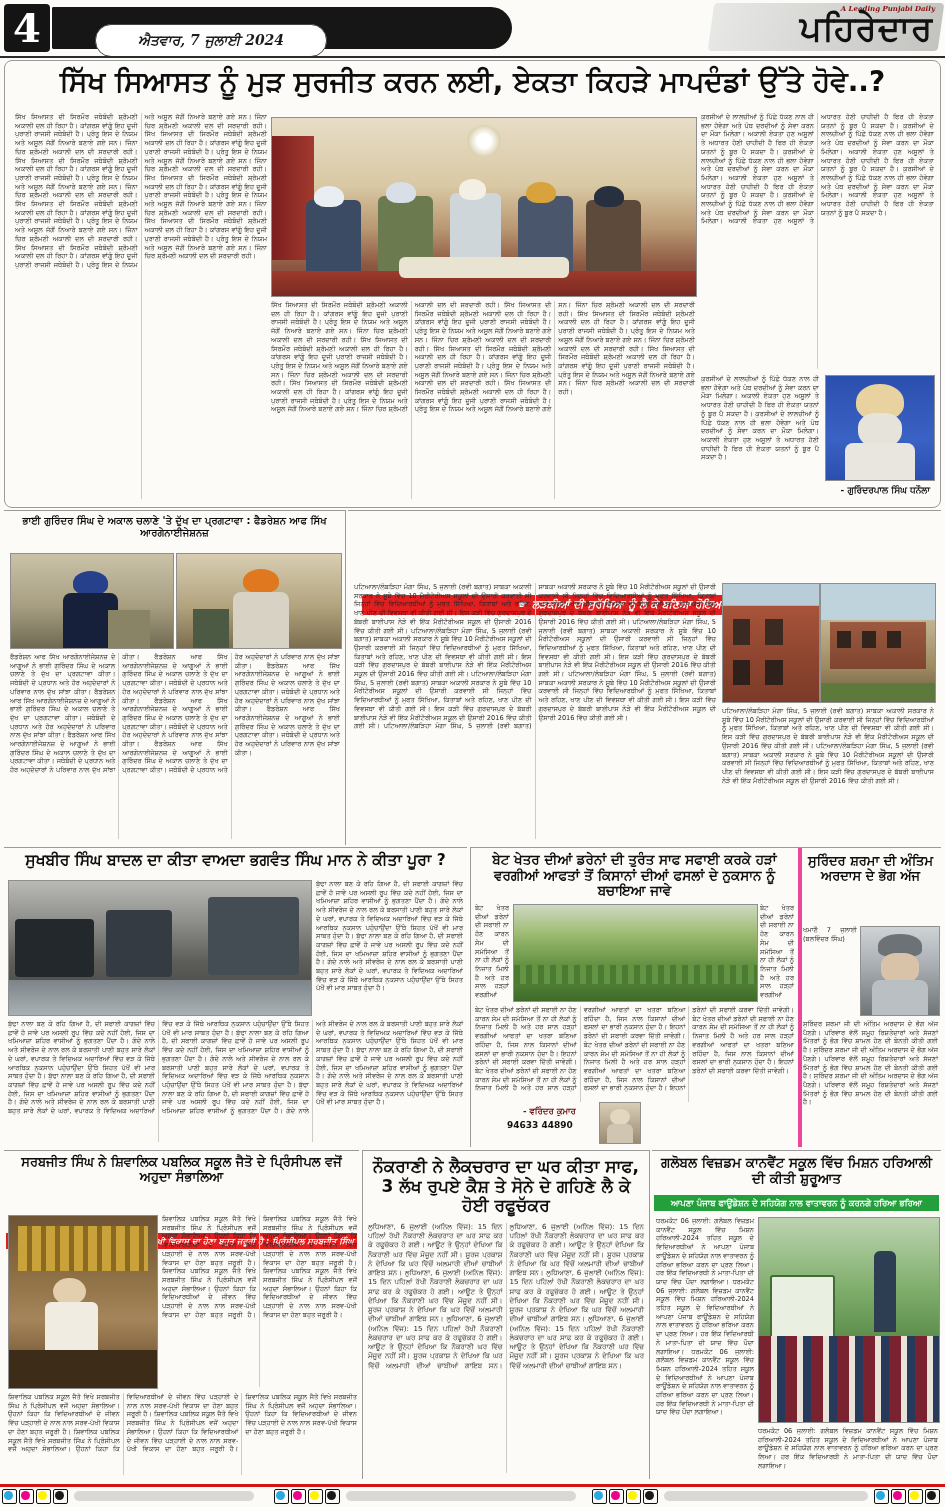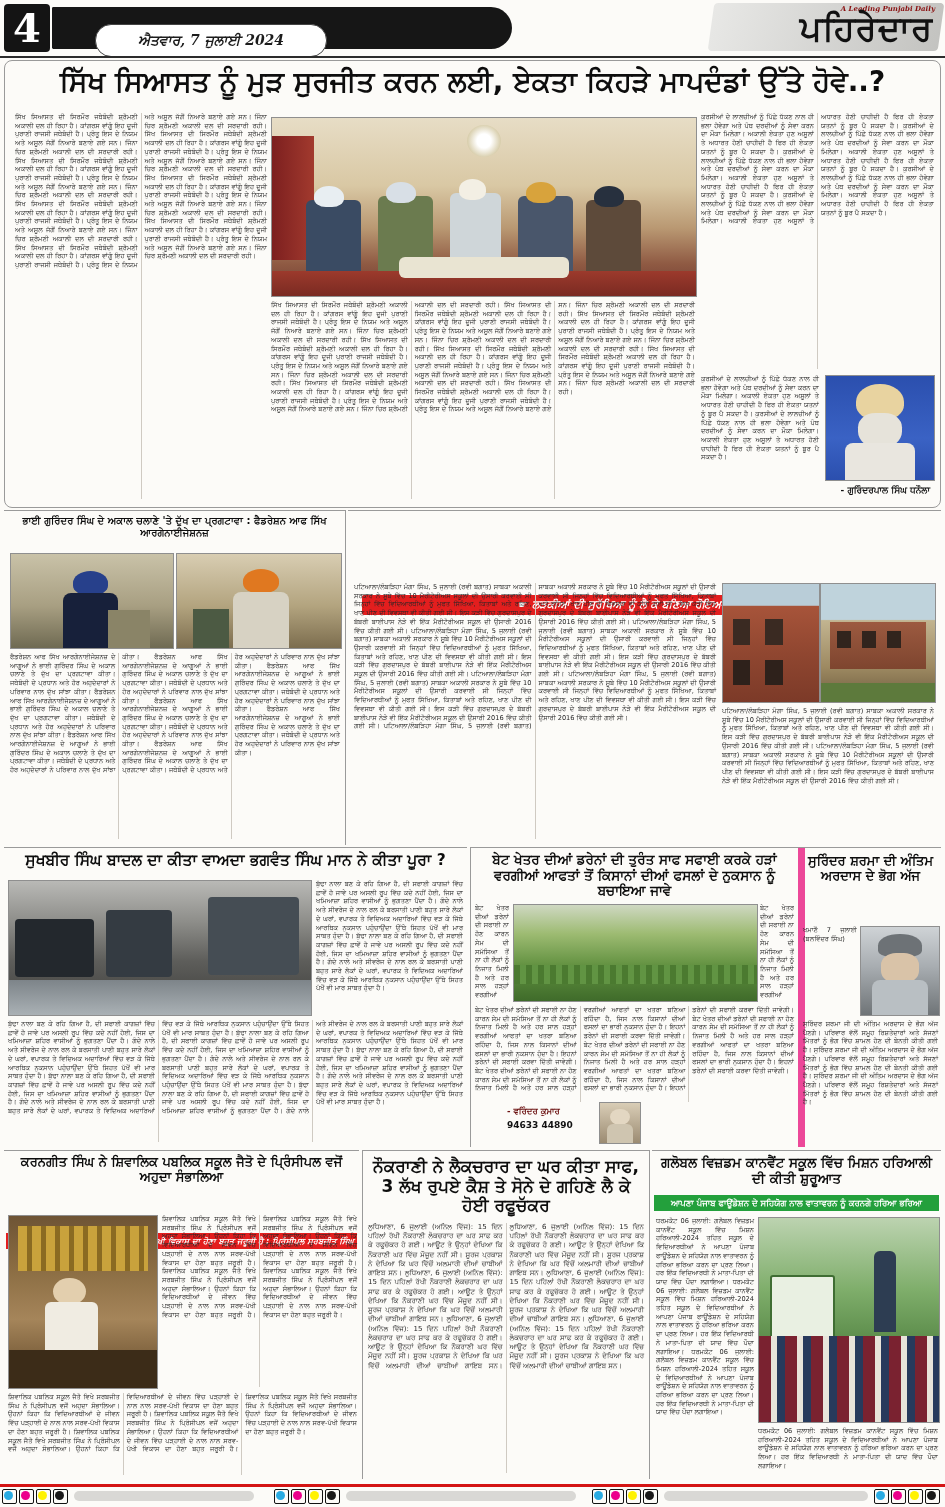--- a/index.html
+++ b/index.html
@@ -129,49 +129,49 @@
     <div class="ph" style="left:4px;top:32px;width:302px;height:134px;background:linear-gradient(180deg,#b9b9b6 0%,#8e8e8a 30%,#5d5d5a 60%,#3c3c3a 100%);">
       <div class="fig" style="left:2%;top:28%;width:26%;height:44%;background:#23282d;border-radius:4px;"></div>
       <div class="fig" style="left:32%;top:22%;width:22%;height:50%;background:#343b42;border-radius:4px;"></div>
       <div class="fig" style="left:66%;top:12%;width:30%;height:58%;background:#454d54;border-radius:4px;"></div>
       <div class="fig" style="left:0;bottom:0;width:100%;height:26%;background:linear-gradient(180deg,#7d8489,#aab1b5);"></div>
     </div>
     <div class="body" style="position:absolute;left:312px;top:32px;width:147px;height:134px;">ਬੁੱਢਾ ਨਾਲਾ ਬਣ ਕੇ ਰਹਿ ਗਿਆ ਹੈ, ਦੀ ਸਫਾਈ ਕਾਗਜ਼ਾਂ ਵਿੱਚ ਛਾਵੇਂ ਹੋ ਜਾਵੇ ਪਰ ਅਸਲੀ ਰੂਪ ਵਿੱਚ ਕਦੇ ਨਹੀਂ ਹੋਈ, ਜਿਸ ਦਾ ਖਮਿਆਜ਼ਾ ਸ਼ਹਿਰ ਵਾਸੀਆਂ ਨੂੰ ਭੁਗਤਣਾ ਪੈਂਦਾ ਹੈ। ਗੰਦੇ ਨਾਲੇ ਅਤੇ ਸੀਵਰੇਜ ਦੇ ਨਾਲ ਰਲ ਕੇ ਬਰਸਾਤੀ ਪਾਣੀ ਬਹੁਤ ਸਾਰੇ ਲੋਕਾਂ ਦੇ ਘਰਾਂ, ਵਪਾਰਕ ਤੇ ਵਿਦਿਅਕ ਅਦਾਰਿਆਂ ਵਿੱਚ ਵੜ ਕੇ ਜਿੱਥੇ ਆਰਥਿਕ ਨੁਕਸਾਨ ਪਹੁੰਚਾਉਂਦਾ ਉੱਥੇ ਸਿਹਤ ਪੱਖੋਂ ਵੀ ਮਾਰ ਸਾਬਤ ਹੁੰਦਾ ਹੈ। ਬੁੱਢਾ ਨਾਲਾ ਬਣ ਕੇ ਰਹਿ ਗਿਆ ਹੈ, ਦੀ ਸਫਾਈ ਕਾਗਜ਼ਾਂ ਵਿੱਚ ਛਾਵੇਂ ਹੋ ਜਾਵੇ ਪਰ ਅਸਲੀ ਰੂਪ ਵਿੱਚ ਕਦੇ ਨਹੀਂ ਹੋਈ, ਜਿਸ ਦਾ ਖਮਿਆਜ਼ਾ ਸ਼ਹਿਰ ਵਾਸੀਆਂ ਨੂੰ ਭੁਗਤਣਾ ਪੈਂਦਾ ਹੈ। ਗੰਦੇ ਨਾਲੇ ਅਤੇ ਸੀਵਰੇਜ ਦੇ ਨਾਲ ਰਲ ਕੇ ਬਰਸਾਤੀ ਪਾਣੀ ਬਹੁਤ ਸਾਰੇ ਲੋਕਾਂ ਦੇ ਘਰਾਂ, ਵਪਾਰਕ ਤੇ ਵਿਦਿਅਕ ਅਦਾਰਿਆਂ ਵਿੱਚ ਵੜ ਕੇ ਜਿੱਥੇ ਆਰਥਿਕ ਨੁਕਸਾਨ ਪਹੁੰਚਾਉਂਦਾ ਉੱਥੇ ਸਿਹਤ ਪੱਖੋਂ ਵੀ ਮਾਰ ਸਾਬਤ ਹੁੰਦਾ ਹੈ।</div>
     <div class="body cols3" style="position:absolute;left:4px;top:172px;width:455px;height:122px;">ਬੁੱਢਾ ਨਾਲਾ ਬਣ ਕੇ ਰਹਿ ਗਿਆ ਹੈ, ਦੀ ਸਫਾਈ ਕਾਗਜ਼ਾਂ ਵਿੱਚ ਛਾਵੇਂ ਹੋ ਜਾਵੇ ਪਰ ਅਸਲੀ ਰੂਪ ਵਿੱਚ ਕਦੇ ਨਹੀਂ ਹੋਈ, ਜਿਸ ਦਾ ਖਮਿਆਜ਼ਾ ਸ਼ਹਿਰ ਵਾਸੀਆਂ ਨੂੰ ਭੁਗਤਣਾ ਪੈਂਦਾ ਹੈ। ਗੰਦੇ ਨਾਲੇ ਅਤੇ ਸੀਵਰੇਜ ਦੇ ਨਾਲ ਰਲ ਕੇ ਬਰਸਾਤੀ ਪਾਣੀ ਬਹੁਤ ਸਾਰੇ ਲੋਕਾਂ ਦੇ ਘਰਾਂ, ਵਪਾਰਕ ਤੇ ਵਿਦਿਅਕ ਅਦਾਰਿਆਂ ਵਿੱਚ ਵੜ ਕੇ ਜਿੱਥੇ ਆਰਥਿਕ ਨੁਕਸਾਨ ਪਹੁੰਚਾਉਂਦਾ ਉੱਥੇ ਸਿਹਤ ਪੱਖੋਂ ਵੀ ਮਾਰ ਸਾਬਤ ਹੁੰਦਾ ਹੈ। ਬੁੱਢਾ ਨਾਲਾ ਬਣ ਕੇ ਰਹਿ ਗਿਆ ਹੈ, ਦੀ ਸਫਾਈ ਕਾਗਜ਼ਾਂ ਵਿੱਚ ਛਾਵੇਂ ਹੋ ਜਾਵੇ ਪਰ ਅਸਲੀ ਰੂਪ ਵਿੱਚ ਕਦੇ ਨਹੀਂ ਹੋਈ, ਜਿਸ ਦਾ ਖਮਿਆਜ਼ਾ ਸ਼ਹਿਰ ਵਾਸੀਆਂ ਨੂੰ ਭੁਗਤਣਾ ਪੈਂਦਾ ਹੈ। ਗੰਦੇ ਨਾਲੇ ਅਤੇ ਸੀਵਰੇਜ ਦੇ ਨਾਲ ਰਲ ਕੇ ਬਰਸਾਤੀ ਪਾਣੀ ਬਹੁਤ ਸਾਰੇ ਲੋਕਾਂ ਦੇ ਘਰਾਂ, ਵਪਾਰਕ ਤੇ ਵਿਦਿਅਕ ਅਦਾਰਿਆਂ ਵਿੱਚ ਵੜ ਕੇ ਜਿੱਥੇ ਆਰਥਿਕ ਨੁਕਸਾਨ ਪਹੁੰਚਾਉਂਦਾ ਉੱਥੇ ਸਿਹਤ ਪੱਖੋਂ ਵੀ ਮਾਰ ਸਾਬਤ ਹੁੰਦਾ ਹੈ। ਬੁੱਢਾ ਨਾਲਾ ਬਣ ਕੇ ਰਹਿ ਗਿਆ ਹੈ, ਦੀ ਸਫਾਈ ਕਾਗਜ਼ਾਂ ਵਿੱਚ ਛਾਵੇਂ ਹੋ ਜਾਵੇ ਪਰ ਅਸਲੀ ਰੂਪ ਵਿੱਚ ਕਦੇ ਨਹੀਂ ਹੋਈ, ਜਿਸ ਦਾ ਖਮਿਆਜ਼ਾ ਸ਼ਹਿਰ ਵਾਸੀਆਂ ਨੂੰ ਭੁਗਤਣਾ ਪੈਂਦਾ ਹੈ। ਗੰਦੇ ਨਾਲੇ ਅਤੇ ਸੀਵਰੇਜ ਦੇ ਨਾਲ ਰਲ ਕੇ ਬਰਸਾਤੀ ਪਾਣੀ ਬਹੁਤ ਸਾਰੇ ਲੋਕਾਂ ਦੇ ਘਰਾਂ, ਵਪਾਰਕ ਤੇ ਵਿਦਿਅਕ ਅਦਾਰਿਆਂ ਵਿੱਚ ਵੜ ਕੇ ਜਿੱਥੇ ਆਰਥਿਕ ਨੁਕਸਾਨ ਪਹੁੰਚਾਉਂਦਾ ਉੱਥੇ ਸਿਹਤ ਪੱਖੋਂ ਵੀ ਮਾਰ ਸਾਬਤ ਹੁੰਦਾ ਹੈ। ਬੁੱਢਾ ਨਾਲਾ ਬਣ ਕੇ ਰਹਿ ਗਿਆ ਹੈ, ਦੀ ਸਫਾਈ ਕਾਗਜ਼ਾਂ ਵਿੱਚ ਛਾਵੇਂ ਹੋ ਜਾਵੇ ਪਰ ਅਸਲੀ ਰੂਪ ਵਿੱਚ ਕਦੇ ਨਹੀਂ ਹੋਈ, ਜਿਸ ਦਾ ਖਮਿਆਜ਼ਾ ਸ਼ਹਿਰ ਵਾਸੀਆਂ ਨੂੰ ਭੁਗਤਣਾ ਪੈਂਦਾ ਹੈ। ਗੰਦੇ ਨਾਲੇ ਅਤੇ ਸੀਵਰੇਜ ਦੇ ਨਾਲ ਰਲ ਕੇ ਬਰਸਾਤੀ ਪਾਣੀ ਬਹੁਤ ਸਾਰੇ ਲੋਕਾਂ ਦੇ ਘਰਾਂ, ਵਪਾਰਕ ਤੇ ਵਿਦਿਅਕ ਅਦਾਰਿਆਂ ਵਿੱਚ ਵੜ ਕੇ ਜਿੱਥੇ ਆਰਥਿਕ ਨੁਕਸਾਨ ਪਹੁੰਚਾਉਂਦਾ ਉੱਥੇ ਸਿਹਤ ਪੱਖੋਂ ਵੀ ਮਾਰ ਸਾਬਤ ਹੁੰਦਾ ਹੈ। ਬੁੱਢਾ ਨਾਲਾ ਬਣ ਕੇ ਰਹਿ ਗਿਆ ਹੈ, ਦੀ ਸਫਾਈ ਕਾਗਜ਼ਾਂ ਵਿੱਚ ਛਾਵੇਂ ਹੋ ਜਾਵੇ ਪਰ ਅਸਲੀ ਰੂਪ ਵਿੱਚ ਕਦੇ ਨਹੀਂ ਹੋਈ, ਜਿਸ ਦਾ ਖਮਿਆਜ਼ਾ ਸ਼ਹਿਰ ਵਾਸੀਆਂ ਨੂੰ ਭੁਗਤਣਾ ਪੈਂਦਾ ਹੈ। ਗੰਦੇ ਨਾਲੇ ਅਤੇ ਸੀਵਰੇਜ ਦੇ ਨਾਲ ਰਲ ਕੇ ਬਰਸਾਤੀ ਪਾਣੀ ਬਹੁਤ ਸਾਰੇ ਲੋਕਾਂ ਦੇ ਘਰਾਂ, ਵਪਾਰਕ ਤੇ ਵਿਦਿਅਕ ਅਦਾਰਿਆਂ ਵਿੱਚ ਵੜ ਕੇ ਜਿੱਥੇ ਆਰਥਿਕ ਨੁਕਸਾਨ ਪਹੁੰਚਾਉਂਦਾ ਉੱਥੇ ਸਿਹਤ ਪੱਖੋਂ ਵੀ ਮਾਰ ਸਾਬਤ ਹੁੰਦਾ ਹੈ।</div>
   </div>
 
-  <div class="abs" style="left:470px;top:847px;width:327px;height:299px;border-top:1px solid #9a9a9a;border-left:1px solid #9a9a9a;border-right:7px solid #ec4899;">
+  <div class="abs" style="left:470px;top:847px;width:327px;height:299px;border-top:1px solid #9a9a9a;border-left:1px solid #9a9a9a;border-right:4px solid #ec4899;">
     <div class="hl" style="position:absolute;left:3px;top:4px;width:321px;font-size:13.5px;">ਬੇਟ ਖੇਤਰ ਦੀਆਂ ਡਰੇਨਾਂ ਦੀ ਤੁਰੰਤ ਸਾਫ ਸਫਾਈ ਕਰਕੇ ਹੜਾਂ ਵਰਗੀਆਂ ਆਫਤਾਂ ਤੋਂ ਕਿਸਾਨਾਂ ਦੀਆਂ ਫਸਲਾਂ ਦੇ ਨੁਕਸਾਨ ਨੂੰ ਬਚਾਇਆ ਜਾਵੇ</div>
     <div class="ph" style="left:42px;top:56px;width:243px;height:96px;background:linear-gradient(180deg,#cfd8c2 0%,#9dbb72 30%,#5f8f3e 65%,#3f6b2a 100%);">
       <div class="fig" style="left:0;top:62%;width:100%;height:20%;background:repeating-linear-gradient(90deg,#4b7a30 0 6px,#619443 6px 12px);"></div>
     </div>
     <div class="body" style="position:absolute;left:4px;top:56px;width:34px;height:96px;overflow:hidden;">ਬੇਟ ਖੇਤਰ ਦੀਆਂ ਡਰੇਨਾਂ ਦੀ ਸਫਾਈ ਨਾ ਹੋਣ ਕਾਰਨ ਸੇਮ ਦੀ ਸਮੱਸਿਆ ਤੋਂ ਨਾ ਹੀ ਲੋਕਾਂ ਨੂੰ ਨਿਜਾਤ ਮਿਲੀ ਹੈ ਅਤੇ ਹਰ ਸਾਲ ਹੜ੍ਹਾਂ ਵਰਗੀਆਂ ਆਫਤਾਂ ਦਾ ਖਤਰਾ ਬਣਿਆ ਰਹਿੰਦਾ ਹੈ, ਜਿਸ ਨਾਲ ਕਿਸਾਨਾਂ ਦੀਆਂ ਫਸਲਾਂ ਦਾ ਭਾਰੀ ਨੁਕਸਾਨ ਹੁੰਦਾ ਹੈ। ਇਹਨਾਂ ਡਰੇਨਾਂ ਦੀ ਸਫਾਈ ਕਰਵਾ ਦਿੱਤੀ ਜਾਵੇਗੀ।</div>
     <div class="body" style="position:absolute;left:289px;top:56px;width:34px;height:96px;overflow:hidden;">ਬੇਟ ਖੇਤਰ ਦੀਆਂ ਡਰੇਨਾਂ ਦੀ ਸਫਾਈ ਨਾ ਹੋਣ ਕਾਰਨ ਸੇਮ ਦੀ ਸਮੱਸਿਆ ਤੋਂ ਨਾ ਹੀ ਲੋਕਾਂ ਨੂੰ ਨਿਜਾਤ ਮਿਲੀ ਹੈ ਅਤੇ ਹਰ ਸਾਲ ਹੜ੍ਹਾਂ ਵਰਗੀਆਂ ਆਫਤਾਂ ਦਾ ਖਤਰਾ ਬਣਿਆ ਰਹਿੰਦਾ ਹੈ, ਜਿਸ ਨਾਲ ਕਿਸਾਨਾਂ ਦੀਆਂ ਫਸਲਾਂ ਦਾ ਭਾਰੀ ਨੁਕਸਾਨ ਹੁੰਦਾ ਹੈ। ਇਹਨਾਂ ਡਰੇਨਾਂ ਦੀ ਸਫਾਈ ਕਰਵਾ ਦਿੱਤੀ ਜਾਵੇਗੀ।</div>
     <div class="body cols3" style="position:absolute;left:4px;top:158px;width:319px;height:96px;">ਬੇਟ ਖੇਤਰ ਦੀਆਂ ਡਰੇਨਾਂ ਦੀ ਸਫਾਈ ਨਾ ਹੋਣ ਕਾਰਨ ਸੇਮ ਦੀ ਸਮੱਸਿਆ ਤੋਂ ਨਾ ਹੀ ਲੋਕਾਂ ਨੂੰ ਨਿਜਾਤ ਮਿਲੀ ਹੈ ਅਤੇ ਹਰ ਸਾਲ ਹੜ੍ਹਾਂ ਵਰਗੀਆਂ ਆਫਤਾਂ ਦਾ ਖਤਰਾ ਬਣਿਆ ਰਹਿੰਦਾ ਹੈ, ਜਿਸ ਨਾਲ ਕਿਸਾਨਾਂ ਦੀਆਂ ਫਸਲਾਂ ਦਾ ਭਾਰੀ ਨੁਕਸਾਨ ਹੁੰਦਾ ਹੈ। ਇਹਨਾਂ ਡਰੇਨਾਂ ਦੀ ਸਫਾਈ ਕਰਵਾ ਦਿੱਤੀ ਜਾਵੇਗੀ। ਬੇਟ ਖੇਤਰ ਦੀਆਂ ਡਰੇਨਾਂ ਦੀ ਸਫਾਈ ਨਾ ਹੋਣ ਕਾਰਨ ਸੇਮ ਦੀ ਸਮੱਸਿਆ ਤੋਂ ਨਾ ਹੀ ਲੋਕਾਂ ਨੂੰ ਨਿਜਾਤ ਮਿਲੀ ਹੈ ਅਤੇ ਹਰ ਸਾਲ ਹੜ੍ਹਾਂ ਵਰਗੀਆਂ ਆਫਤਾਂ ਦਾ ਖਤਰਾ ਬਣਿਆ ਰਹਿੰਦਾ ਹੈ, ਜਿਸ ਨਾਲ ਕਿਸਾਨਾਂ ਦੀਆਂ ਫਸਲਾਂ ਦਾ ਭਾਰੀ ਨੁਕਸਾਨ ਹੁੰਦਾ ਹੈ। ਇਹਨਾਂ ਡਰੇਨਾਂ ਦੀ ਸਫਾਈ ਕਰਵਾ ਦਿੱਤੀ ਜਾਵੇਗੀ। ਬੇਟ ਖੇਤਰ ਦੀਆਂ ਡਰੇਨਾਂ ਦੀ ਸਫਾਈ ਨਾ ਹੋਣ ਕਾਰਨ ਸੇਮ ਦੀ ਸਮੱਸਿਆ ਤੋਂ ਨਾ ਹੀ ਲੋਕਾਂ ਨੂੰ ਨਿਜਾਤ ਮਿਲੀ ਹੈ ਅਤੇ ਹਰ ਸਾਲ ਹੜ੍ਹਾਂ ਵਰਗੀਆਂ ਆਫਤਾਂ ਦਾ ਖਤਰਾ ਬਣਿਆ ਰਹਿੰਦਾ ਹੈ, ਜਿਸ ਨਾਲ ਕਿਸਾਨਾਂ ਦੀਆਂ ਫਸਲਾਂ ਦਾ ਭਾਰੀ ਨੁਕਸਾਨ ਹੁੰਦਾ ਹੈ। ਇਹਨਾਂ ਡਰੇਨਾਂ ਦੀ ਸਫਾਈ ਕਰਵਾ ਦਿੱਤੀ ਜਾਵੇਗੀ। ਬੇਟ ਖੇਤਰ ਦੀਆਂ ਡਰੇਨਾਂ ਦੀ ਸਫਾਈ ਨਾ ਹੋਣ ਕਾਰਨ ਸੇਮ ਦੀ ਸਮੱਸਿਆ ਤੋਂ ਨਾ ਹੀ ਲੋਕਾਂ ਨੂੰ ਨਿਜਾਤ ਮਿਲੀ ਹੈ ਅਤੇ ਹਰ ਸਾਲ ਹੜ੍ਹਾਂ ਵਰਗੀਆਂ ਆਫਤਾਂ ਦਾ ਖਤਰਾ ਬਣਿਆ ਰਹਿੰਦਾ ਹੈ, ਜਿਸ ਨਾਲ ਕਿਸਾਨਾਂ ਦੀਆਂ ਫਸਲਾਂ ਦਾ ਭਾਰੀ ਨੁਕਸਾਨ ਹੁੰਦਾ ਹੈ। ਇਹਨਾਂ ਡਰੇਨਾਂ ਦੀ ਸਫਾਈ ਕਰਵਾ ਦਿੱਤੀ ਜਾਵੇਗੀ।</div>
-    <div class="byline" style="position:absolute;left:36px;top:258px;font-size:8.5px;color:#6b1111;">- ਵਰਿੰਦਰ ਕੁਮਾਰ</div>
+    <div class="byline" style="position:absolute;left:52px;top:258px;font-size:8.5px;color:#6b1111;">- ਵਰਿੰਦਰ ਕੁਮਾਰ</div>
     <div class="byline" style="position:absolute;left:36px;top:272px;font-size:9px;">94633 44890</div>
     <div class="ph" style="left:128px;top:254px;width:40px;height:40px;background:linear-gradient(180deg,#d9cdb6,#9b8b72);">
       <div class="fig" style="left:26%;top:14%;width:48%;height:40%;background:#e3d7c2;border-radius:50%;"></div>
       <div class="fig" style="left:18%;top:52%;width:64%;height:48%;background:#cfc5b0;border-radius:6px 6px 0 0;"></div>
     </div>
   </div>
 
   <div class="abs" style="left:800px;top:847px;width:141px;height:299px;border-top:1px solid #9a9a9a;">
     <div class="hl" style="position:absolute;left:2px;top:6px;width:137px;font-size:13px;">ਸੁਰਿੰਦਰ ਸ਼ਰਮਾ ਦੀ ਅੰਤਿਮ ਅਰਦਾਸ ਦੇ ਭੋਗ ਅੱਜ</div>
     <div class="body" style="position:absolute;left:3px;top:78px;width:54px;height:88px;">ਖਮਾਣੋਂ 7 ਜੁਲਾਈ (ਬਲਵਿੰਦਰ ਸਿੰਘ)</div>
     <div class="ph" style="left:60px;top:78px;width:78px;height:88px;background:linear-gradient(180deg,#cfd3d6 0%,#a8adb1 45%,#6f7477 100%);">
       <div class="fig" style="left:22%;top:8%;width:56%;height:26%;background:#6d7276;border-radius:50% 50% 30% 30%;"></div>
       <div class="fig" style="left:26%;top:30%;width:48%;height:34%;background:#d9c3a8;border-radius:40%;"></div>
       <div class="fig" style="left:14%;top:60%;width:72%;height:40%;background:#b9bfc3;border-radius:8px 8px 0 0;"></div>
     </div>
     <div class="body" style="position:absolute;left:3px;top:172px;width:135px;height:122px;">ਸੁਰਿੰਦਰ ਸ਼ਰਮਾ ਜੀ ਦੀ ਅੰਤਿਮ ਅਰਦਾਸ ਦੇ ਭੋਗ ਅੱਜ ਪੈਣਗੇ। ਪਰਿਵਾਰ ਵੱਲੋਂ ਸਮੂਹ ਰਿਸ਼ਤੇਦਾਰਾਂ ਅਤੇ ਸੱਜਣਾਂ ਮਿੱਤਰਾਂ ਨੂੰ ਭੋਗ ਵਿੱਚ ਸ਼ਾਮਲ ਹੋਣ ਦੀ ਬੇਨਤੀ ਕੀਤੀ ਗਈ ਹੈ। ਸੁਰਿੰਦਰ ਸ਼ਰਮਾ ਜੀ ਦੀ ਅੰਤਿਮ ਅਰਦਾਸ ਦੇ ਭੋਗ ਅੱਜ ਪੈਣਗੇ। ਪਰਿਵਾਰ ਵੱਲੋਂ ਸਮੂਹ ਰਿਸ਼ਤੇਦਾਰਾਂ ਅਤੇ ਸੱਜਣਾਂ ਮਿੱਤਰਾਂ ਨੂੰ ਭੋਗ ਵਿੱਚ ਸ਼ਾਮਲ ਹੋਣ ਦੀ ਬੇਨਤੀ ਕੀਤੀ ਗਈ ਹੈ। ਸੁਰਿੰਦਰ ਸ਼ਰਮਾ ਜੀ ਦੀ ਅੰਤਿਮ ਅਰਦਾਸ ਦੇ ਭੋਗ ਅੱਜ ਪੈਣਗੇ। ਪਰਿਵਾਰ ਵੱਲੋਂ ਸਮੂਹ ਰਿਸ਼ਤੇਦਾਰਾਂ ਅਤੇ ਸੱਜਣਾਂ ਮਿੱਤਰਾਂ ਨੂੰ ਭੋਗ ਵਿੱਚ ਸ਼ਾਮਲ ਹੋਣ ਦੀ ਬੇਨਤੀ ਕੀਤੀ ਗਈ ਹੈ।</div>
   </div>
 
   <div class="abs" style="left:4px;top:1150px;width:355px;height:328px;border-top:1px solid #9a9a9a;">
-    <div class="hl" style="position:absolute;left:2px;top:4px;width:351px;font-size:13px;">ਕਰਨਗੀਤ ਸਿੰਘ ਨੇ ਸ਼ਿਵਾਲਿਕ ਪਬਲਿਕ ਸਕੂਲ ਜੈਤੋ ਦੇ ਪ੍ਰਿੰਸੀਪਲ ਵਜੋਂ ਅਹੁਦਾ ਸੰਭਾਲਿਆ</div>
+    <div class="hl" style="position:absolute;left:2px;top:4px;width:351px;font-size:13px;">ਸਰਬਜੀਤ ਸਿੰਘ ਨੇ ਸ਼ਿਵਾਲਿਕ ਪਬਲਿਕ ਸਕੂਲ ਜੈਤੋ ਦੇ ਪ੍ਰਿੰਸੀਪਲ ਵਜੋਂ ਅਹੁਦਾ ਸੰਭਾਲਿਆ</div>
     <div class="redbar" style="position:absolute;left:2px;top:42px;width:351px;height:16px;line-height:16px;font-size:8.3px;">ਸਾਡੇ ਜੀਵਨ ਵਿੱਚ ਪੜ੍ਹਾਈ ਦੇ ਨਾਲ ਨਾਲ ਸਰਵ-ਪੱਖੀ ਵਿਕਾਸ ਦਾ ਹੋਣਾ ਬਹੁਤ ਜਰੂਰੀ ਹੈ : ਪ੍ਰਿੰਸੀਪਲ ਸਰਬਜੀਤ ਸਿੰਘ</div>
     <div class="ph" style="left:4px;top:64px;width:148px;height:172px;background:linear-gradient(180deg,#6e5435 0%,#8a6c42 30%,#a5855a 60%,#5d4426 100%);">
       <div class="fig" style="left:6%;top:6%;width:88%;height:26%;background:repeating-linear-gradient(90deg,#c9a23c 0 9px,#8a6a22 9px 14px);"></div>
       <div class="fig" style="left:30%;top:36%;width:22%;height:16%;background:#e3cfae;border-radius:50%;"></div>
       <div class="fig" style="left:24%;top:50%;width:36%;height:30%;background:#f0ece2;border-radius:6px 6px 0 0;"></div>
       <div class="fig" style="left:0;bottom:0;width:100%;height:22%;background:#3c2c18;"></div>
     </div>
     <div class="body cols2" style="position:absolute;left:158px;top:64px;width:195px;height:172px;">ਸ਼ਿਵਾਲਿਕ ਪਬਲਿਕ ਸਕੂਲ ਜੈਤੋ ਵਿਖੇ ਸਰਬਜੀਤ ਸਿੰਘ ਨੇ ਪ੍ਰਿੰਸੀਪਲ ਵਜੋਂ ਅਹੁਦਾ ਸੰਭਾਲਿਆ। ਉਹਨਾਂ ਕਿਹਾ ਕਿ ਵਿਦਿਆਰਥੀਆਂ ਦੇ ਜੀਵਨ ਵਿੱਚ ਪੜ੍ਹਾਈ ਦੇ ਨਾਲ ਨਾਲ ਸਰਵ-ਪੱਖੀ ਵਿਕਾਸ ਦਾ ਹੋਣਾ ਬਹੁਤ ਜਰੂਰੀ ਹੈ। ਸ਼ਿਵਾਲਿਕ ਪਬਲਿਕ ਸਕੂਲ ਜੈਤੋ ਵਿਖੇ ਸਰਬਜੀਤ ਸਿੰਘ ਨੇ ਪ੍ਰਿੰਸੀਪਲ ਵਜੋਂ ਅਹੁਦਾ ਸੰਭਾਲਿਆ। ਉਹਨਾਂ ਕਿਹਾ ਕਿ ਵਿਦਿਆਰਥੀਆਂ ਦੇ ਜੀਵਨ ਵਿੱਚ ਪੜ੍ਹਾਈ ਦੇ ਨਾਲ ਨਾਲ ਸਰਵ-ਪੱਖੀ ਵਿਕਾਸ ਦਾ ਹੋਣਾ ਬਹੁਤ ਜਰੂਰੀ ਹੈ। ਸ਼ਿਵਾਲਿਕ ਪਬਲਿਕ ਸਕੂਲ ਜੈਤੋ ਵਿਖੇ ਸਰਬਜੀਤ ਸਿੰਘ ਨੇ ਪ੍ਰਿੰਸੀਪਲ ਵਜੋਂ ਅਹੁਦਾ ਸੰਭਾਲਿਆ। ਉਹਨਾਂ ਕਿਹਾ ਕਿ ਵਿਦਿਆਰਥੀਆਂ ਦੇ ਜੀਵਨ ਵਿੱਚ ਪੜ੍ਹਾਈ ਦੇ ਨਾਲ ਨਾਲ ਸਰਵ-ਪੱਖੀ ਵਿਕਾਸ ਦਾ ਹੋਣਾ ਬਹੁਤ ਜਰੂਰੀ ਹੈ। ਸ਼ਿਵਾਲਿਕ ਪਬਲਿਕ ਸਕੂਲ ਜੈਤੋ ਵਿਖੇ ਸਰਬਜੀਤ ਸਿੰਘ ਨੇ ਪ੍ਰਿੰਸੀਪਲ ਵਜੋਂ ਅਹੁਦਾ ਸੰਭਾਲਿਆ। ਉਹਨਾਂ ਕਿਹਾ ਕਿ ਵਿਦਿਆਰਥੀਆਂ ਦੇ ਜੀਵਨ ਵਿੱਚ ਪੜ੍ਹਾਈ ਦੇ ਨਾਲ ਨਾਲ ਸਰਵ-ਪੱਖੀ ਵਿਕਾਸ ਦਾ ਹੋਣਾ ਬਹੁਤ ਜਰੂਰੀ ਹੈ।</div>
     <div class="body cols3" style="position:absolute;left:4px;top:242px;width:349px;height:82px;">ਸ਼ਿਵਾਲਿਕ ਪਬਲਿਕ ਸਕੂਲ ਜੈਤੋ ਵਿਖੇ ਸਰਬਜੀਤ ਸਿੰਘ ਨੇ ਪ੍ਰਿੰਸੀਪਲ ਵਜੋਂ ਅਹੁਦਾ ਸੰਭਾਲਿਆ। ਉਹਨਾਂ ਕਿਹਾ ਕਿ ਵਿਦਿਆਰਥੀਆਂ ਦੇ ਜੀਵਨ ਵਿੱਚ ਪੜ੍ਹਾਈ ਦੇ ਨਾਲ ਨਾਲ ਸਰਵ-ਪੱਖੀ ਵਿਕਾਸ ਦਾ ਹੋਣਾ ਬਹੁਤ ਜਰੂਰੀ ਹੈ। ਸ਼ਿਵਾਲਿਕ ਪਬਲਿਕ ਸਕੂਲ ਜੈਤੋ ਵਿਖੇ ਸਰਬਜੀਤ ਸਿੰਘ ਨੇ ਪ੍ਰਿੰਸੀਪਲ ਵਜੋਂ ਅਹੁਦਾ ਸੰਭਾਲਿਆ। ਉਹਨਾਂ ਕਿਹਾ ਕਿ ਵਿਦਿਆਰਥੀਆਂ ਦੇ ਜੀਵਨ ਵਿੱਚ ਪੜ੍ਹਾਈ ਦੇ ਨਾਲ ਨਾਲ ਸਰਵ-ਪੱਖੀ ਵਿਕਾਸ ਦਾ ਹੋਣਾ ਬਹੁਤ ਜਰੂਰੀ ਹੈ। ਸ਼ਿਵਾਲਿਕ ਪਬਲਿਕ ਸਕੂਲ ਜੈਤੋ ਵਿਖੇ ਸਰਬਜੀਤ ਸਿੰਘ ਨੇ ਪ੍ਰਿੰਸੀਪਲ ਵਜੋਂ ਅਹੁਦਾ ਸੰਭਾਲਿਆ। ਉਹਨਾਂ ਕਿਹਾ ਕਿ ਵਿਦਿਆਰਥੀਆਂ ਦੇ ਜੀਵਨ ਵਿੱਚ ਪੜ੍ਹਾਈ ਦੇ ਨਾਲ ਨਾਲ ਸਰਵ-ਪੱਖੀ ਵਿਕਾਸ ਦਾ ਹੋਣਾ ਬਹੁਤ ਜਰੂਰੀ ਹੈ। ਸ਼ਿਵਾਲਿਕ ਪਬਲਿਕ ਸਕੂਲ ਜੈਤੋ ਵਿਖੇ ਸਰਬਜੀਤ ਸਿੰਘ ਨੇ ਪ੍ਰਿੰਸੀਪਲ ਵਜੋਂ ਅਹੁਦਾ ਸੰਭਾਲਿਆ। ਉਹਨਾਂ ਕਿਹਾ ਕਿ ਵਿਦਿਆਰਥੀਆਂ ਦੇ ਜੀਵਨ ਵਿੱਚ ਪੜ੍ਹਾਈ ਦੇ ਨਾਲ ਨਾਲ ਸਰਵ-ਪੱਖੀ ਵਿਕਾਸ ਦਾ ਹੋਣਾ ਬਹੁਤ ਜਰੂਰੀ ਹੈ।</div>
   </div>

